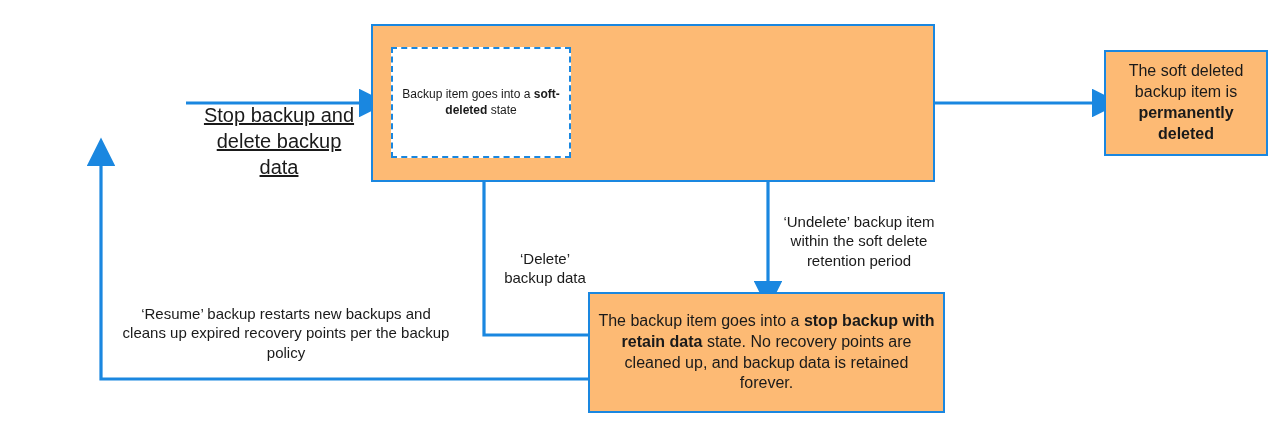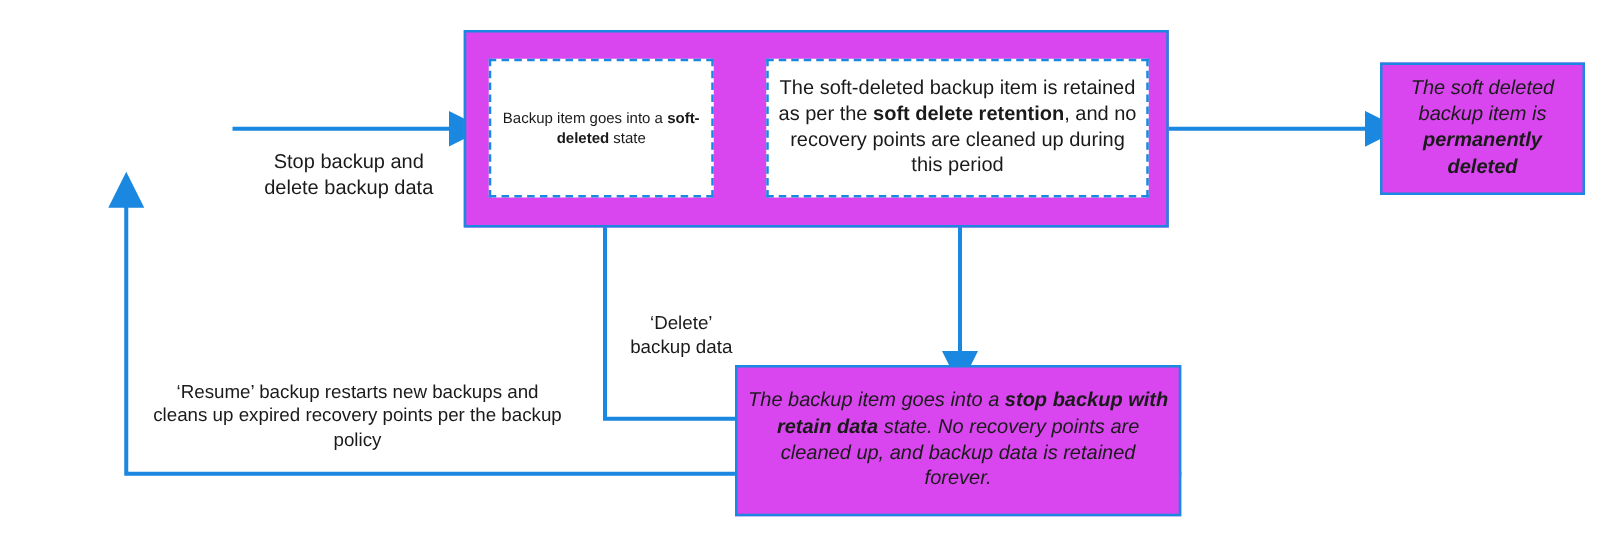--- a/index.html
+++ b/index.html
@@ -28,22 +28,21 @@
     box-sizing: border-box;
     display: flex;
     align-items: center;
     justify-content: center;
     text-align: center;
     color: #1a1a1a;
     line-height: 1.30;
   }
   .solid-box {
     border: 2px solid #1a87e0;
-    background: #d946ef;
-    font-style: italic;
+    background: #fdba74;
   }
   .dashed-box {
     border: 2px dashed #1a87e0;
     background: #ffffff;
   }
   .plain-label {
     background: transparent;
     border: none;
   }
   .txt {
@@ -54,21 +53,21 @@
 
   
   #node-active      { left: 17px;   top: 50px;  width: 169px; height: 104px; font-size: 17px; }
   #node-container   { left: 371px;  top: 24px;  width: 564px; height: 158px; }
   #node-softdeleted { left: 391px;  top: 47px;  width: 180px; height: 111px; font-size: 12px; }
   #node-retained    { left: 613px;  top: 47px;  width: 306px; height: 111px; font-size: 16px; }
   #node-permdeleted { left: 1104px; top: 50px;  width: 164px; height: 106px; font-size: 16px; }
   #node-retaindata  { left: 588px;  top: 292px; width: 357px; height: 121px; font-size: 16px; }
 
   
-  #label-stop      { left: 196px; top: 106px; width: 166px; height: 70px;  font-size: 16px; }
+  #label-stop      { left: 196px; top: 106px; width: 166px; height: 70px;  font-size: 20px; text-decoration: underline; }
   #label-purge     { left: 944px; top: 107px; width: 152px; height: 105px; font-size: 15px; }
   #label-undelete  { left: 776px; top: 196px; width: 166px; height: 90px;  font-size: 15px; }
   #label-delete    { left: 492px; top: 243px; width: 106px; height: 50px;  font-size: 15px; }
   #label-resume    { left: 116px; top: 300px; width: 340px; height: 66px;  font-size: 15px; }
 </style>
 </head>
 <body>
 
 <div id="canvas">
 
@@ -100,43 +99,41 @@
 
   <div class="node solid-box" id="node-container"></div>
 
 
   <div class="node dashed-box" id="node-softdeleted">
     <span class="txt">
       <span>Backup item goes into a </span><b>soft-deleted</b><span> state</span>
     </span>
   </div>
 
-  <div class="node dashed-box" id="node-retained">
-    <span class="txt">
-      <span>The soft-deleted backup item is retained as per the </span><b>soft delete retention</b><span>, and no recovery points are cleaned up during this period</span>
-    </span>
-  </div>
 
   <div class="node solid-box" id="node-permdeleted">
     <span class="txt">
       <span>The soft deleted backup item is </span><b>permanently deleted</b>
     </span>
   </div>
 
   <div class="node solid-box" id="node-retaindata">
     <span class="txt">
       <span>The backup item goes into a </span><b>stop backup with retain data</b><span> state. No recovery points are cleaned up, and backup data is retained forever.</span>
     </span>
   </div>
 
   <div class="node plain-label" id="label-stop">
     <span class="txt">Stop backup and delete  backup data</span>
   </div>
 
 
+  <div class="node plain-label" id="label-undelete">
+    <span class="txt">‘Undelete’ backup item within the soft delete retention period</span>
+  </div>
 
   <div class="node plain-label" id="label-delete">
     <span class="txt">‘Delete’ backup data</span>
   </div>
 
   <div class="node plain-label" id="label-resume">
     <span class="txt">‘Resume’ backup restarts new backups and cleans up expired recovery points per the backup policy</span>
   </div>
 
 </div>

